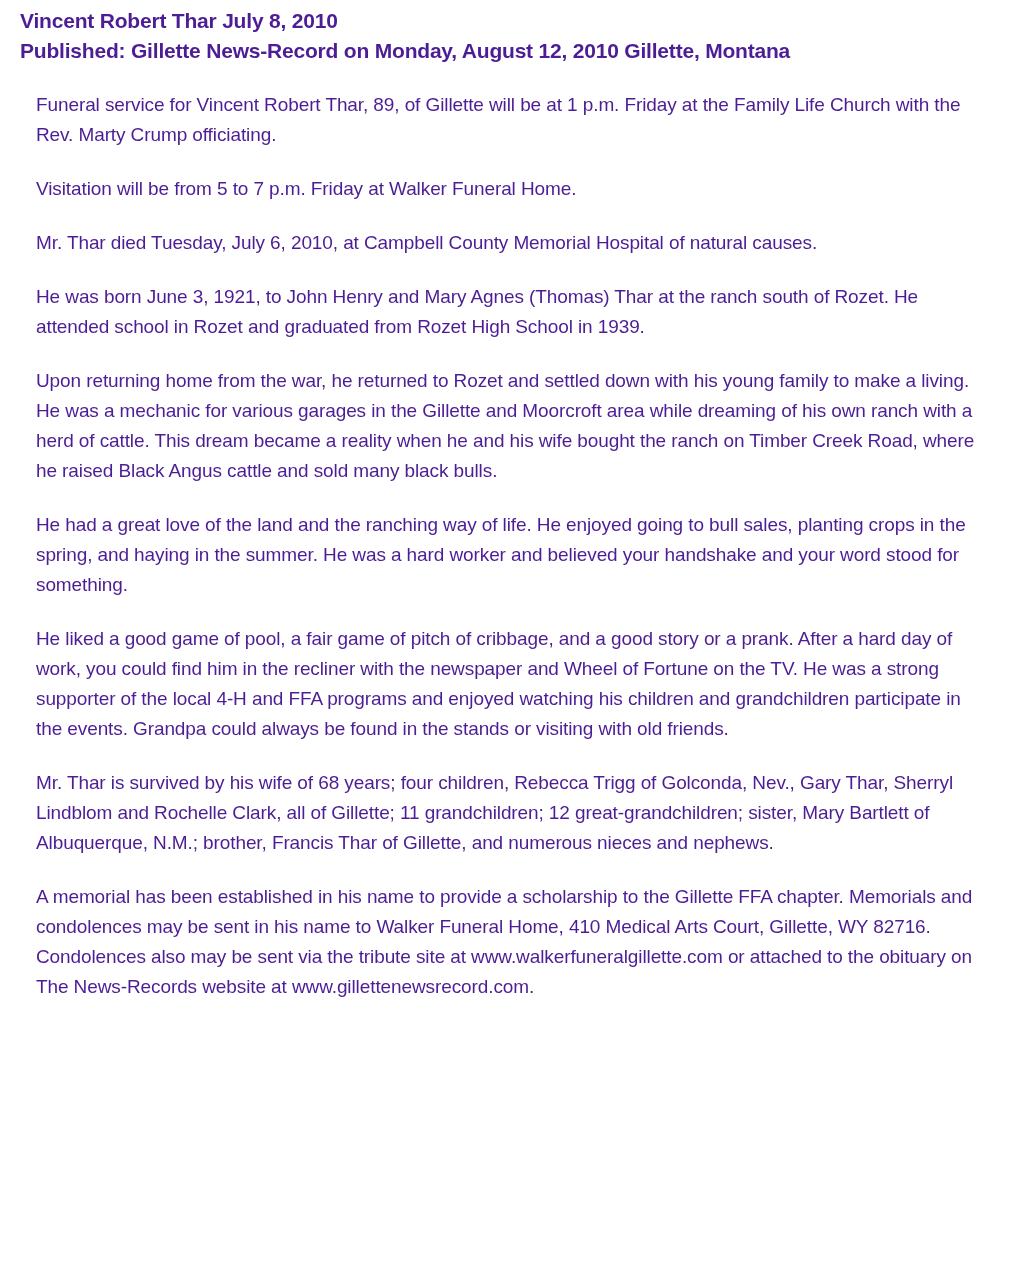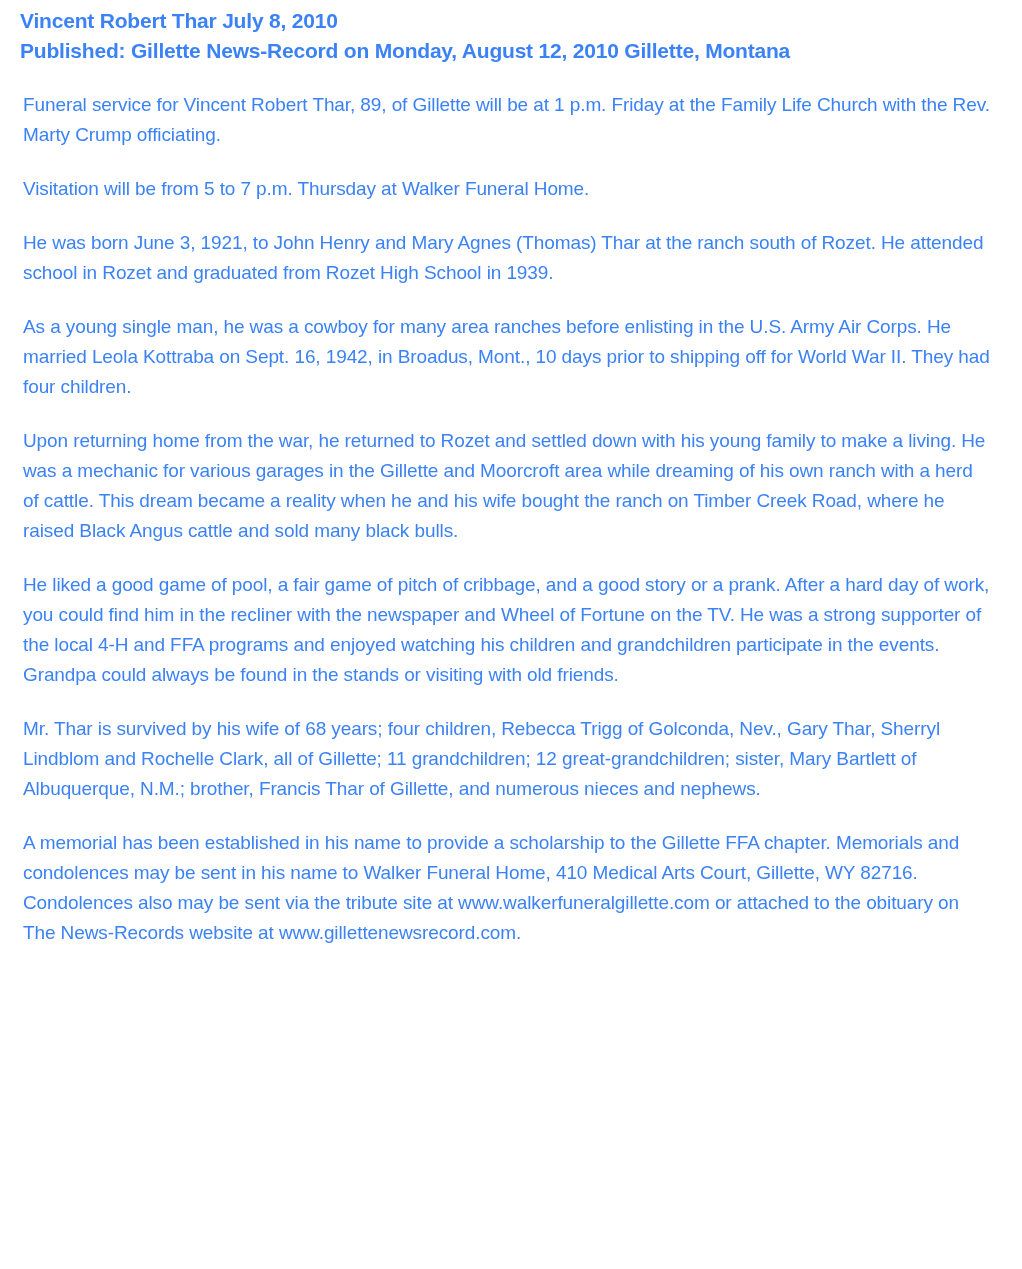--- a/index.html
+++ b/index.html
@@ -12,47 +12,48 @@
     background: #ffffff;
     overflow: hidden;
   }
   .page {
     box-sizing: border-box;
     width: 1022px;
     height: 1269px;
     padding: 6px 30px 1px 20px;
     background: #ffffff;
     font-family: "Liberation Sans", "DejaVu Sans", sans-serif;
-    color: #3b82f6;
+    color: #4c1d95;
   }
   .doc-heading {
     font-size: 21px;
     font-weight: bold;
     line-height: 30px;
     margin: 0;
     letter-spacing: -0.2px;
   }
   .doc-para {
     font-size: 19px;
     font-weight: normal;
     line-height: 30px;
-    margin: 24px 0 0 3px;
+    margin: 24px 0 0 16px;
     letter-spacing: -0.1px;
   }
 </style>
 </head>
 <body>
 
 <div class="page">
   <div>
     <div class="doc-heading">Vincent Robert Thar July 8, 2010</div>
     <div class="doc-heading">Published: Gillette News-Record on Monday, August 12, 2010 Gillette, Montana</div>
   </div>
 
   <p class="doc-para">Funeral service for Vincent Robert Thar, 89, of Gillette will be at 1 p.m. Friday at the Family Life Church with the Rev. Marty Crump officiating.</p>
-  <p class="doc-para">Visitation will be from 5 to 7 p.m. Thursday at Walker Funeral Home.</p>
+  <p class="doc-para">Visitation will be from 5 to 7 p.m. Friday at Walker Funeral Home.</p>
+  <p class="doc-para">Mr. Thar died Tuesday, July 6, 2010, at Campbell County Memorial Hospital of natural causes.</p>
   <p class="doc-para">He was born June 3, 1921, to John Henry and Mary Agnes (Thomas) Thar at the ranch south of Rozet. He attended school in Rozet and graduated from Rozet High School in 1939.</p>
-  <p class="doc-para">As a young single man, he was a cowboy for many area ranches before enlisting in the U.S. Army Air Corps. He married Leola Kottraba on Sept. 16, 1942, in Broadus, Mont., 10 days prior to shipping off for World War II. They had four children.</p>
   <p class="doc-para">Upon returning home from the war, he returned to Rozet and settled down with his young family to make a living. He was a mechanic for various garages in the Gillette and Moorcroft area while dreaming of his own ranch with a herd of cattle. This dream became a reality when he and his wife bought the ranch on Timber Creek Road, where he raised Black Angus cattle and sold many black bulls.</p>
+  <p class="doc-para">He had a great love of the land and the ranching way of life. He enjoyed going to bull sales, planting crops in the spring, and haying in the summer. He was a hard worker and believed your handshake and your word stood for something.</p>
   <p class="doc-para">He liked a good game of pool, a fair game of pitch of cribbage, and a good story or a prank. After a hard day of work, you could find him in the recliner with the newspaper and Wheel of Fortune on the TV. He was a strong supporter of the local 4-H and FFA programs and enjoyed watching his children and grandchildren participate in the events. Grandpa could always be found in the stands or visiting with old friends.</p>
   <p class="doc-para">Mr. Thar is survived by his wife of 68 years; four children, Rebecca Trigg of Golconda, Nev., Gary Thar, Sherryl Lindblom and Rochelle Clark, all of Gillette; 11 grandchildren; 12 great-grandchildren; sister, Mary Bartlett of Albuquerque, N.M.; brother, Francis Thar of Gillette, and numerous nieces and nephews.</p>
   <p class="doc-para">A memorial has been established in his name to provide a scholarship to the Gillette FFA chapter. Memorials and condolences may be sent in his name to Walker Funeral Home, 410 Medical Arts Court, Gillette, WY 82716. Condolences also may be sent via the tribute site at www.walkerfuneralgillette.com or attached to the obituary on The News-Records website at www.gillettenewsrecord.com.</p>
 </div>
 
 </body></html>

